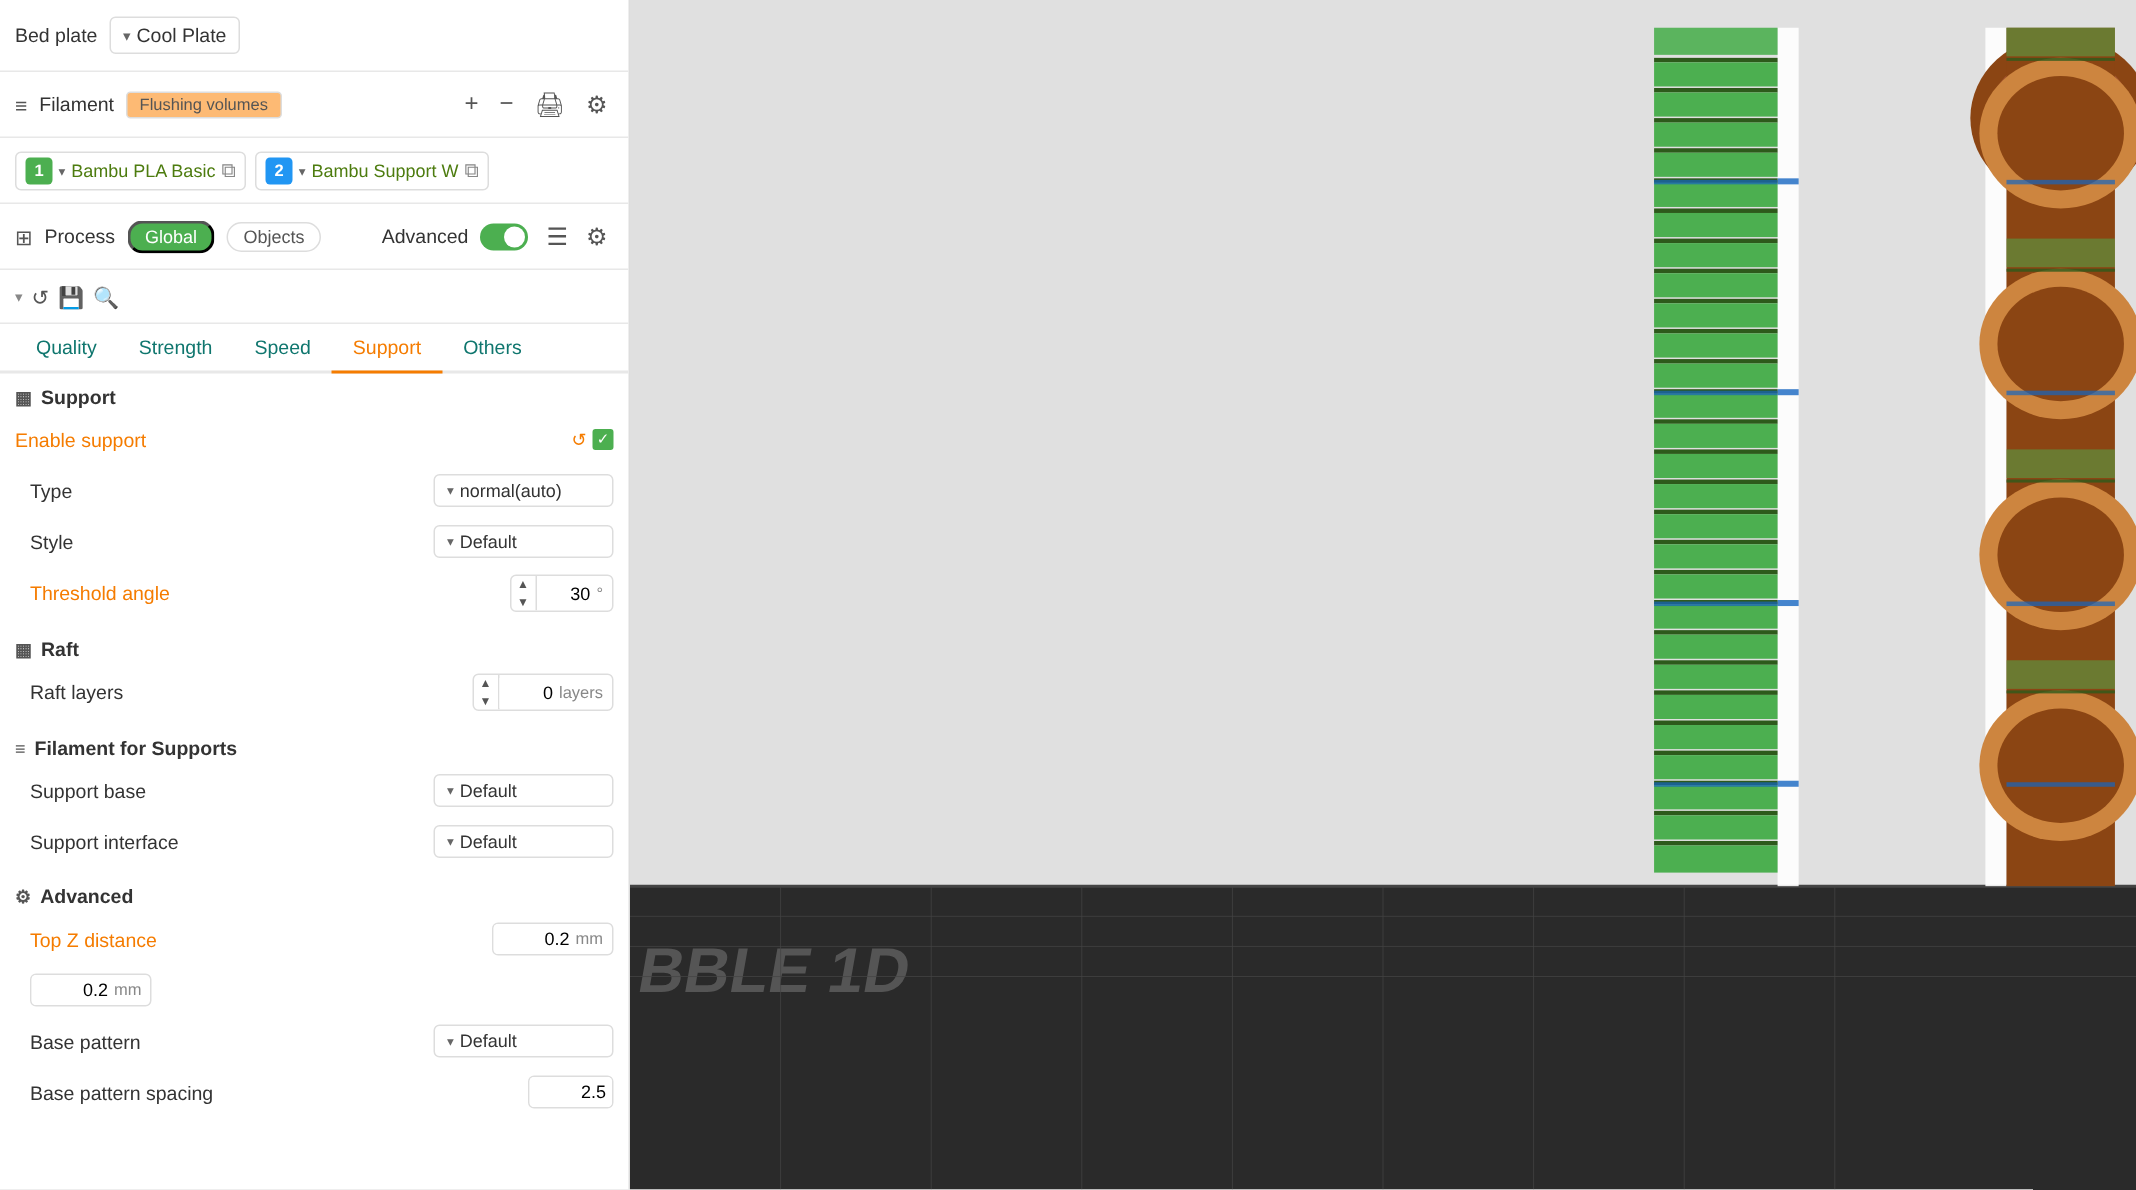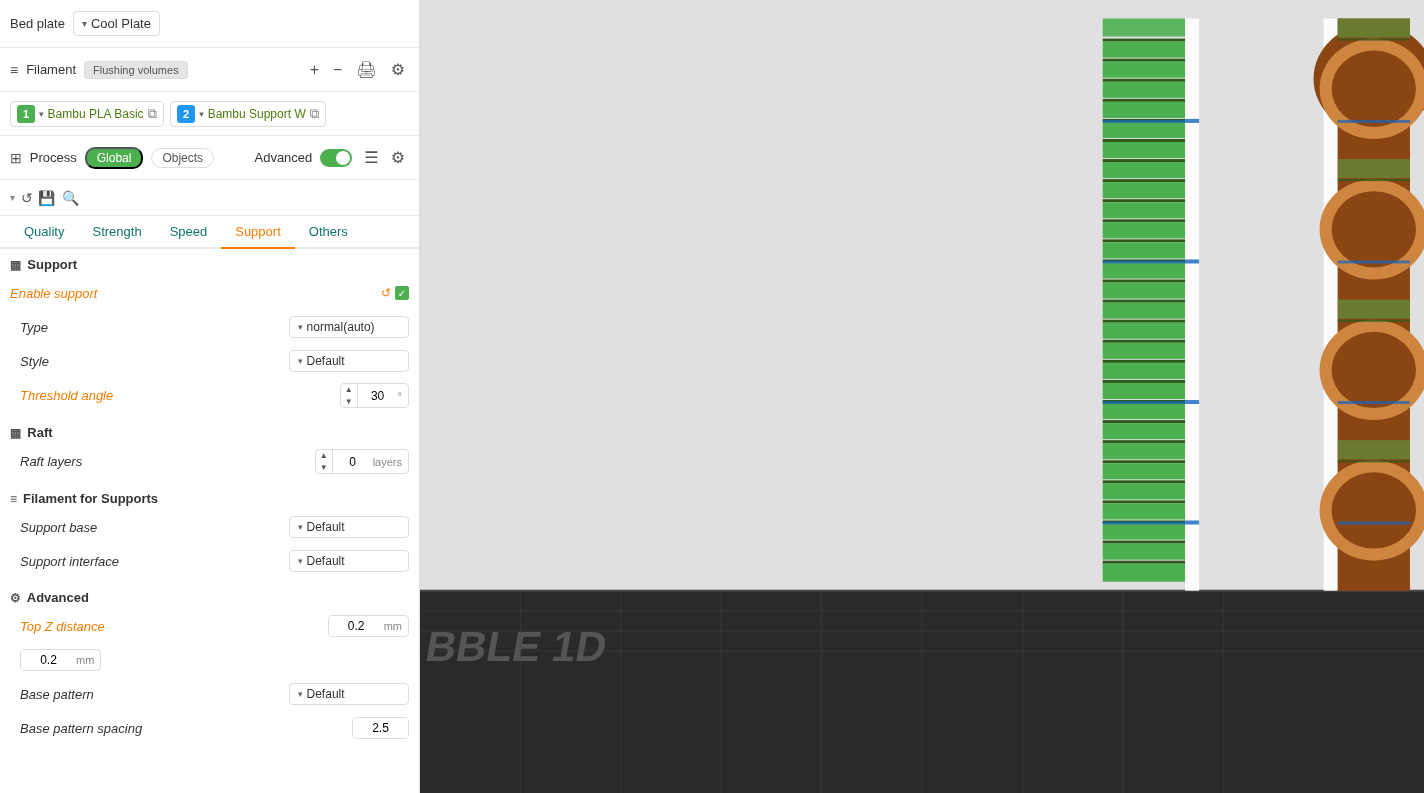--- a/index.html
+++ b/index.html
@@ -11,21 +11,21 @@
     
     .bed-type-bar { display: flex; align-items: center; padding: 6px 10px; border-bottom: 1px solid #e8e8e8; height: 48px; }
     .bed-type-label { font-size: 13px; color: #333; margin-right: 8px; font-weight: 500; }
     .bed-type-select { display: flex; align-items: center; gap: 4px; padding: 4px 8px; border: 1px solid #ddd; border-radius: 4px; cursor: pointer; font-size: 13px; color: #333; }
     .bed-type-select .arrow { font-size: 10px; color: #666; }
 
     
     .filament-bar { display: flex; align-items: center; padding: 6px 10px; border-bottom: 1px solid #e8e8e8; gap: 8px; height: 44px; }
     .filament-icon { font-size: 14px; color: #555; }
     .filament-label { font-size: 13px; font-weight: 500; color: #333; }
-    .flushing-btn { background: #e5e5e5; border: 1px solid #ddd; border-radius: 3px; padding: 2px 8px; font-size: 11px; color: #555; cursor: pointer; }
+    .flushing-btn { background: #fdba74; border: 1px solid #ddd; border-radius: 3px; padding: 2px 8px; font-size: 11px; color: #555; cursor: pointer; }
     .filament-actions { display: flex; gap: 6px; margin-left: auto; align-items: center; }
     .icon-btn { background: none; border: none; cursor: pointer; color: #555; font-size: 16px; padding: 2px 4px; }
 
     
     .filament-slots { display: flex; align-items: center; padding: 6px 10px; border-bottom: 1px solid #e8e8e8; gap: 6px; height: 44px; }
     .slot-btn { display: flex; align-items: center; gap: 4px; border: 1px solid #ddd; border-radius: 4px; padding: 3px 6px; cursor: pointer; font-size: 12px; }
     .slot-num { width: 18px; height: 18px; border-radius: 3px; background: #4CAF50; color: white; font-size: 11px; font-weight: bold; display: flex; align-items: center; justify-content: center; }
     .slot-num-2 { background: #2196F3; }
     .slot-arrow { font-size: 9px; color: #666; }
     .slot-name { font-size: 12px; color: #4d7c0f; max-width: 100px; white-space: nowrap; overflow: hidden; text-overflow: ellipsis; }
@@ -57,33 +57,33 @@
     .panel-content { flex: 1; overflow-y: auto; padding: 0; }
     .panel-content::-webkit-scrollbar { width: 6px; }
     .panel-content::-webkit-scrollbar-thumb { background: #ccc; border-radius: 3px; }
 
     
     .section-header { display: flex; align-items: center; padding: 8px 10px 4px; font-weight: 600; font-size: 13px; color: #333; gap: 6px; }
     .section-icon { font-size: 12px; color: #555; }
 
     
     .setting-row { display: flex; align-items: center; padding: 5px 10px 5px 20px; min-height: 34px; }
-    .setting-label { font-size: 13px; color: #333; flex: 1; font-style: italic; }
+    .setting-label { font-size: 13px; color: #333; flex: 1; }
     .setting-label.orange { color: #f57c00; }
     .setting-control { display: flex; align-items: center; gap: 4px; }
 
     
     .dropdown-ctrl { display: flex; align-items: center; border: 1px solid #ddd; border-radius: 4px; padding: 3px 8px; background: white; font-size: 12px; color: #333; cursor: pointer; min-width: 120px; gap: 4px; }
     .dropdown-ctrl .d-arrow { font-size: 9px; color: #666; }
 
     
     .num-input-wrap { display: flex; align-items: center; border: 1px solid #ddd; border-radius: 4px; background: white; overflow: hidden; }
     .num-spinners { display: flex; flex-direction: column; border-right: 1px solid #ddd; }
     .num-spinner { background: none; border: none; cursor: pointer; font-size: 8px; color: #555; padding: 1px 4px; line-height: 1.2; }
-    .num-input { border: none; outline: none; width: 40px; text-align: center; font-size: 12px; padding: 3px 4px; }
+    .num-input { border: none; outline: none; width: 40px; text-align: right; font-size: 12px; padding: 3px 4px; }
     .num-unit { font-size: 11px; color: #888; padding-right: 6px; }
 
     
     .checkbox { width: 14px; height: 14px; border: 1px solid #999; border-radius: 2px; cursor: pointer; background: white; display: flex; align-items: center; justify-content: center; }
     .checkbox.checked { background: #4CAF50; border-color: #4CAF50; color: white; font-size: 10px; }
 
     
     .reset-icon { font-size: 12px; color: #f57c00; cursor: pointer; }
 
     

